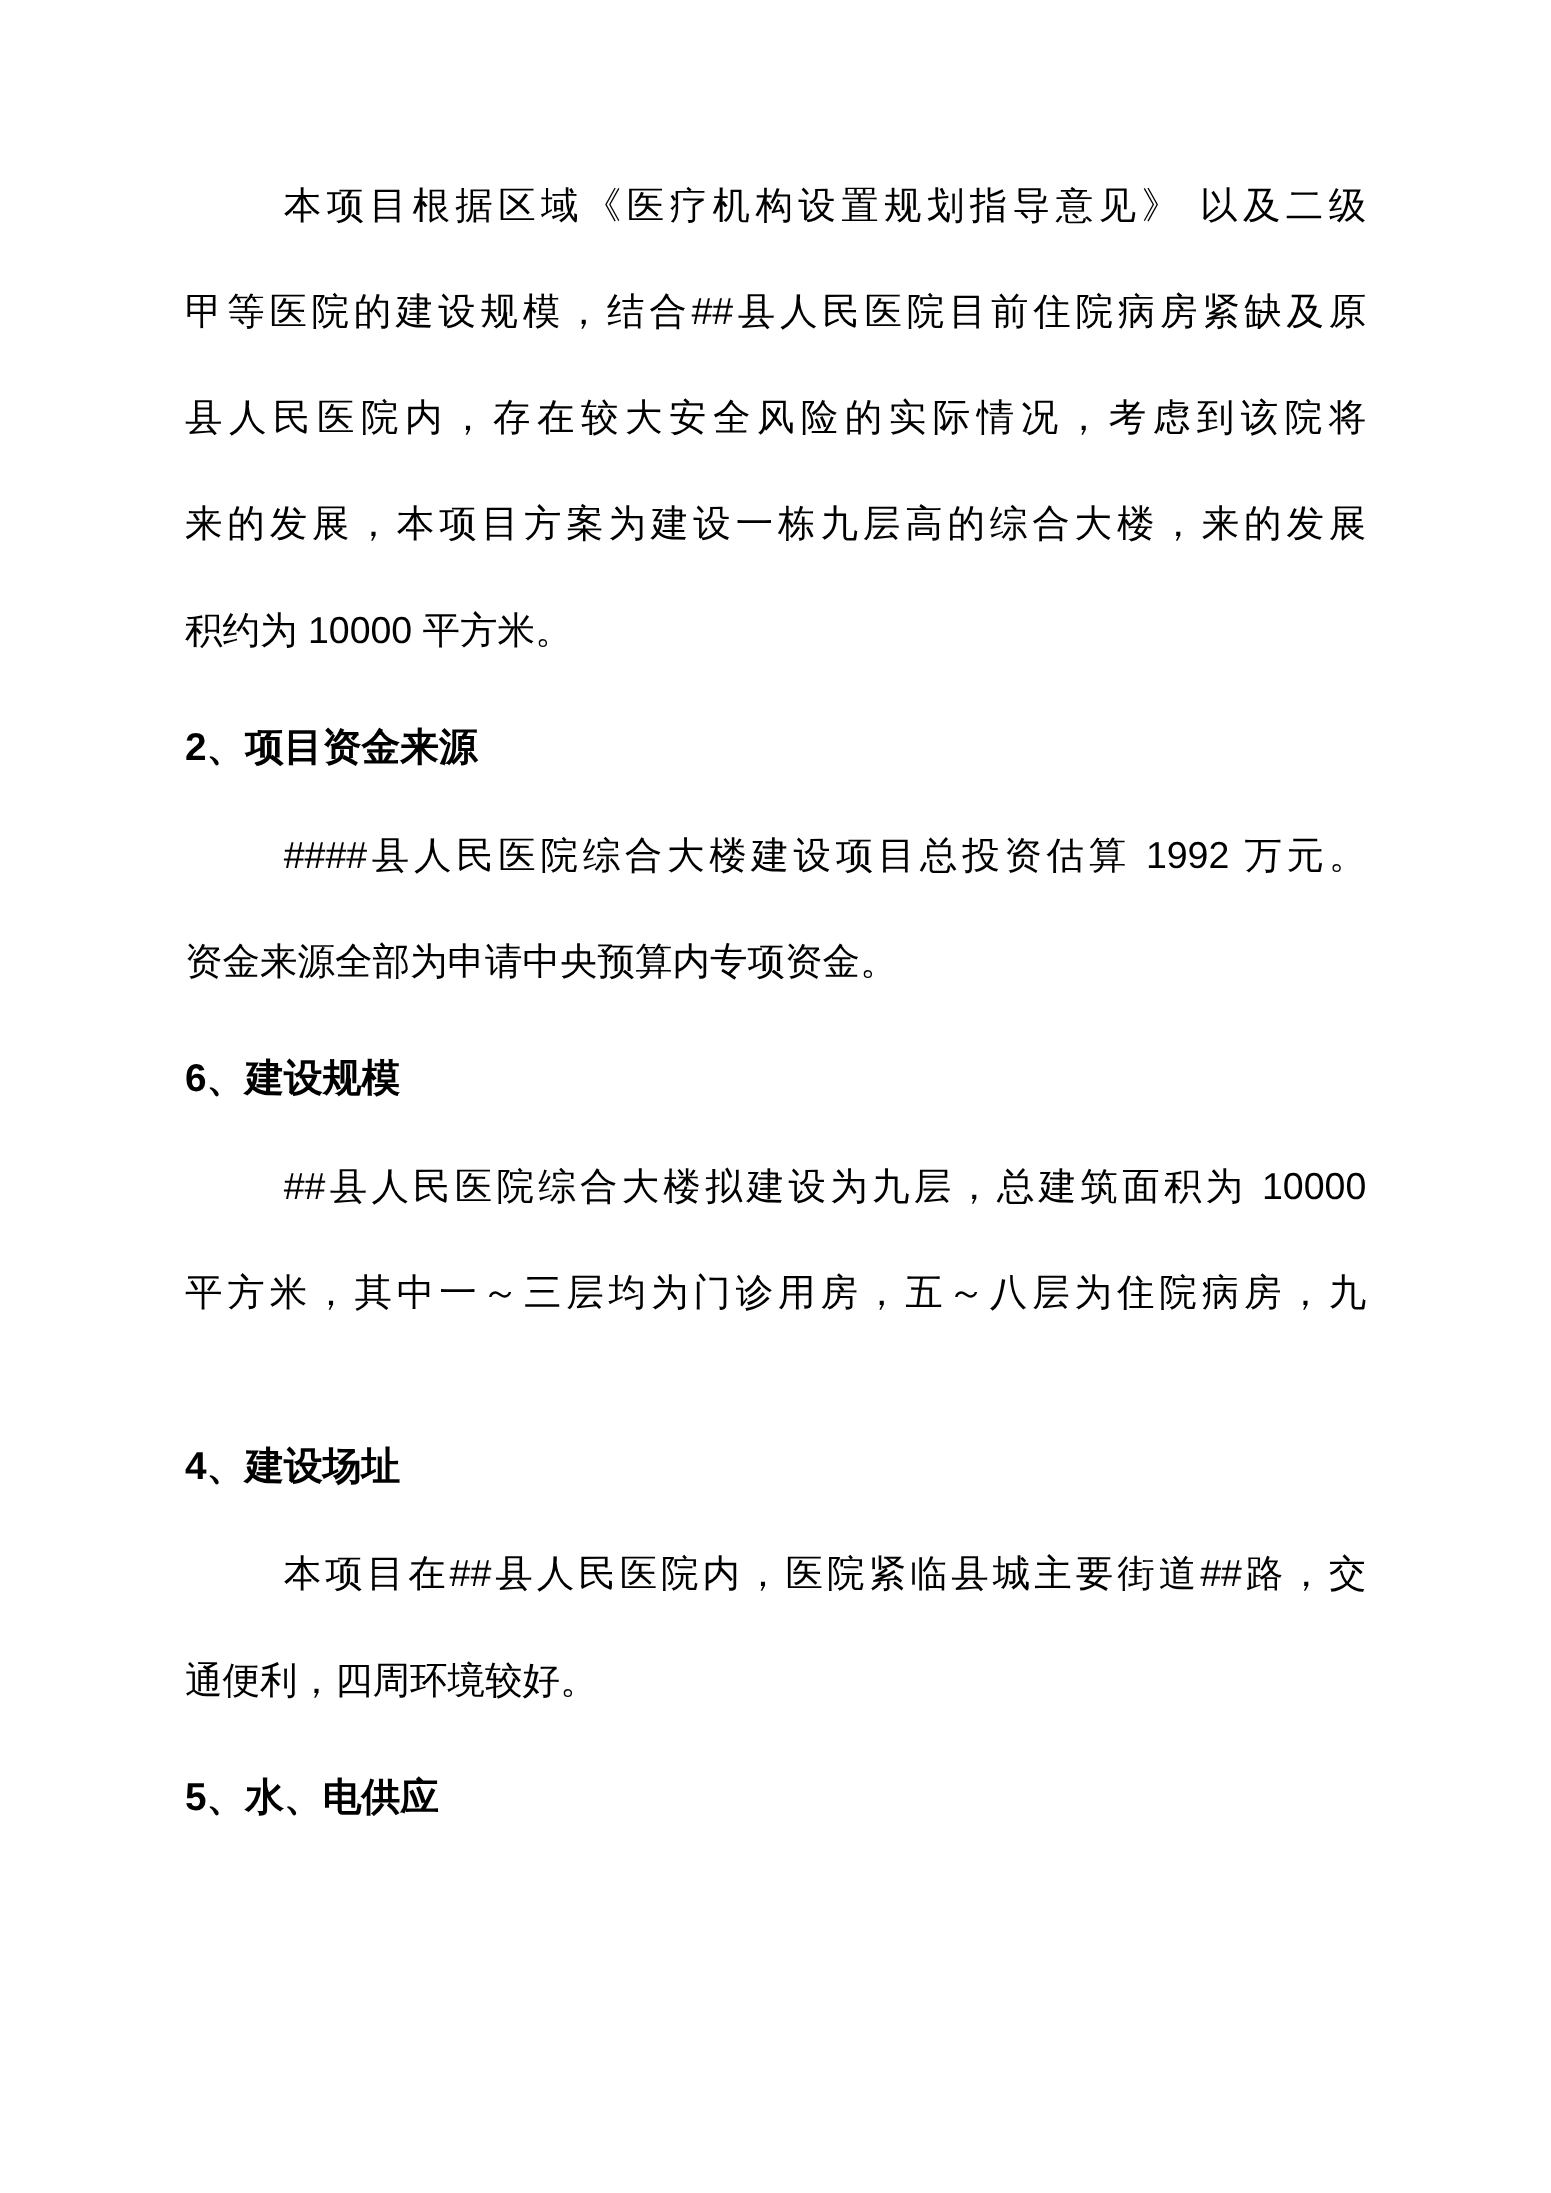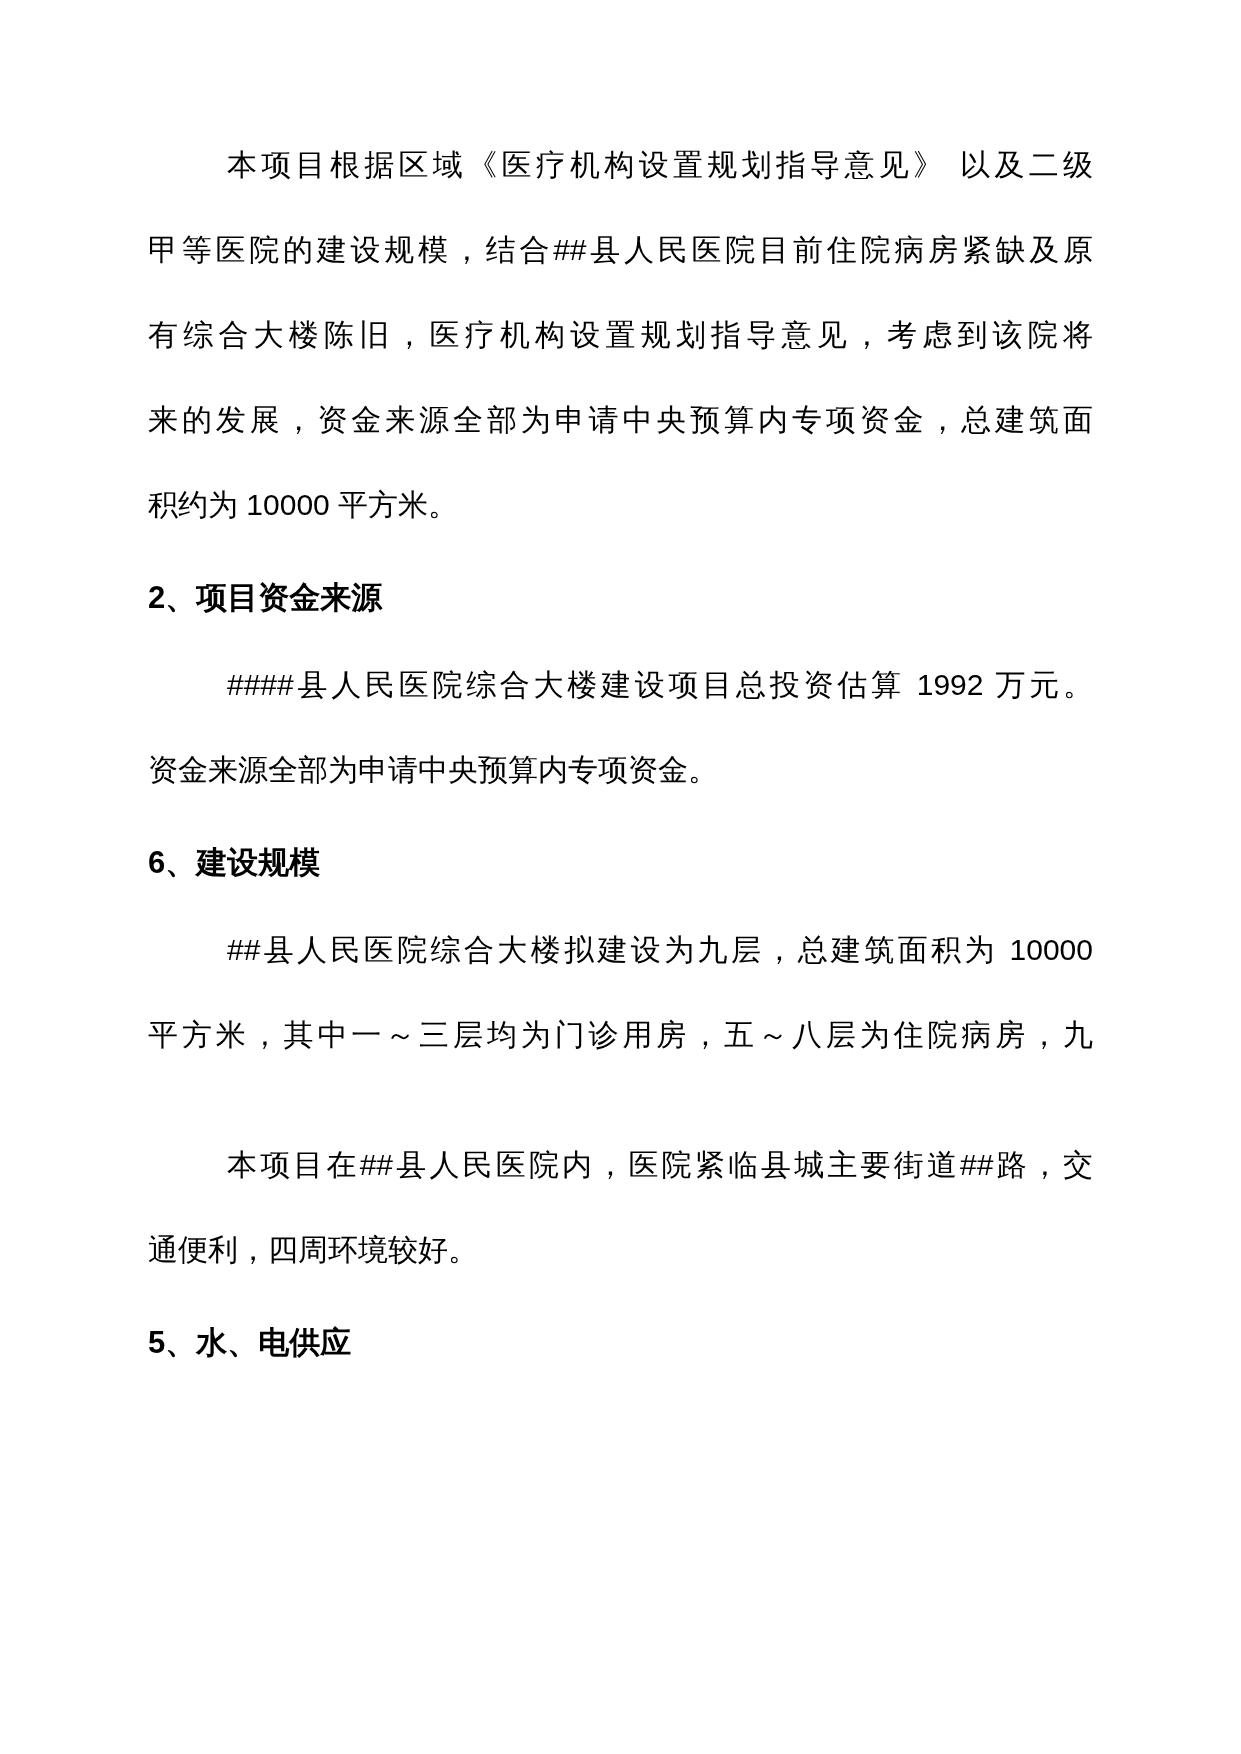--- a/index.html
+++ b/index.html
@@ -51,39 +51,42 @@
   }
 </style>
 </head>
 <body>
 
 <div class="page">
   <div class="content" id="doc-content">
       <div class="block paragraph">
         <div class="line indent fill">本项目根据区域《医疗机构设置规划指导意见》 以及二级</div>
         <div class="line fill">甲等医院的建设规模，结合##县人民医院目前住院病房紧缺及原</div>
-        <div class="line fill">有综合大楼陈旧，医疗机构设置规划指导意见，考虑到该院将</div>
-        <div class="line fill">来的发展，资金来源全部为申请中央预算内专项资金，总建筑面</div>
+        <div class="line fill">县人民医院内，存在较大安全风险的实际情况，考虑到该院将</div>
+        <div class="line fill">来的发展，本项目方案为建设一栋九层高的综合大楼，来的发展</div>
         <div class="line">积约为 10000 平方米。</div>
       </div>
       <div class="block heading">
         <div class="line">2、项目资金来源</div>
       </div>
       <div class="block paragraph">
         <div class="line indent fill">####县人民医院综合大楼建设项目总投资估算 1992 万元。</div>
         <div class="line">资金来源全部为申请中央预算内专项资金。</div>
       </div>
       <div class="block heading">
         <div class="line">6、建设规模</div>
       </div>
       <div class="block paragraph">
         <div class="line indent fill">##县人民医院综合大楼拟建设为九层，总建筑面积为 10000</div>
         <div class="line fill">平方米，其中一～三层均为门诊用房，五～八层为住院病房，九</div>
       </div>
       <div class="block spacer"></div>
+      <div class="block heading">
+        <div class="line">4、建设场址</div>
+      </div>
       <div class="block paragraph">
         <div class="line indent fill">本项目在##县人民医院内，医院紧临县城主要街道##路，交</div>
         <div class="line">通便利，四周环境较好。</div>
       </div>
       <div class="block heading">
         <div class="line">5、水、电供应</div>
       </div>
     </div>
 </div>
 

